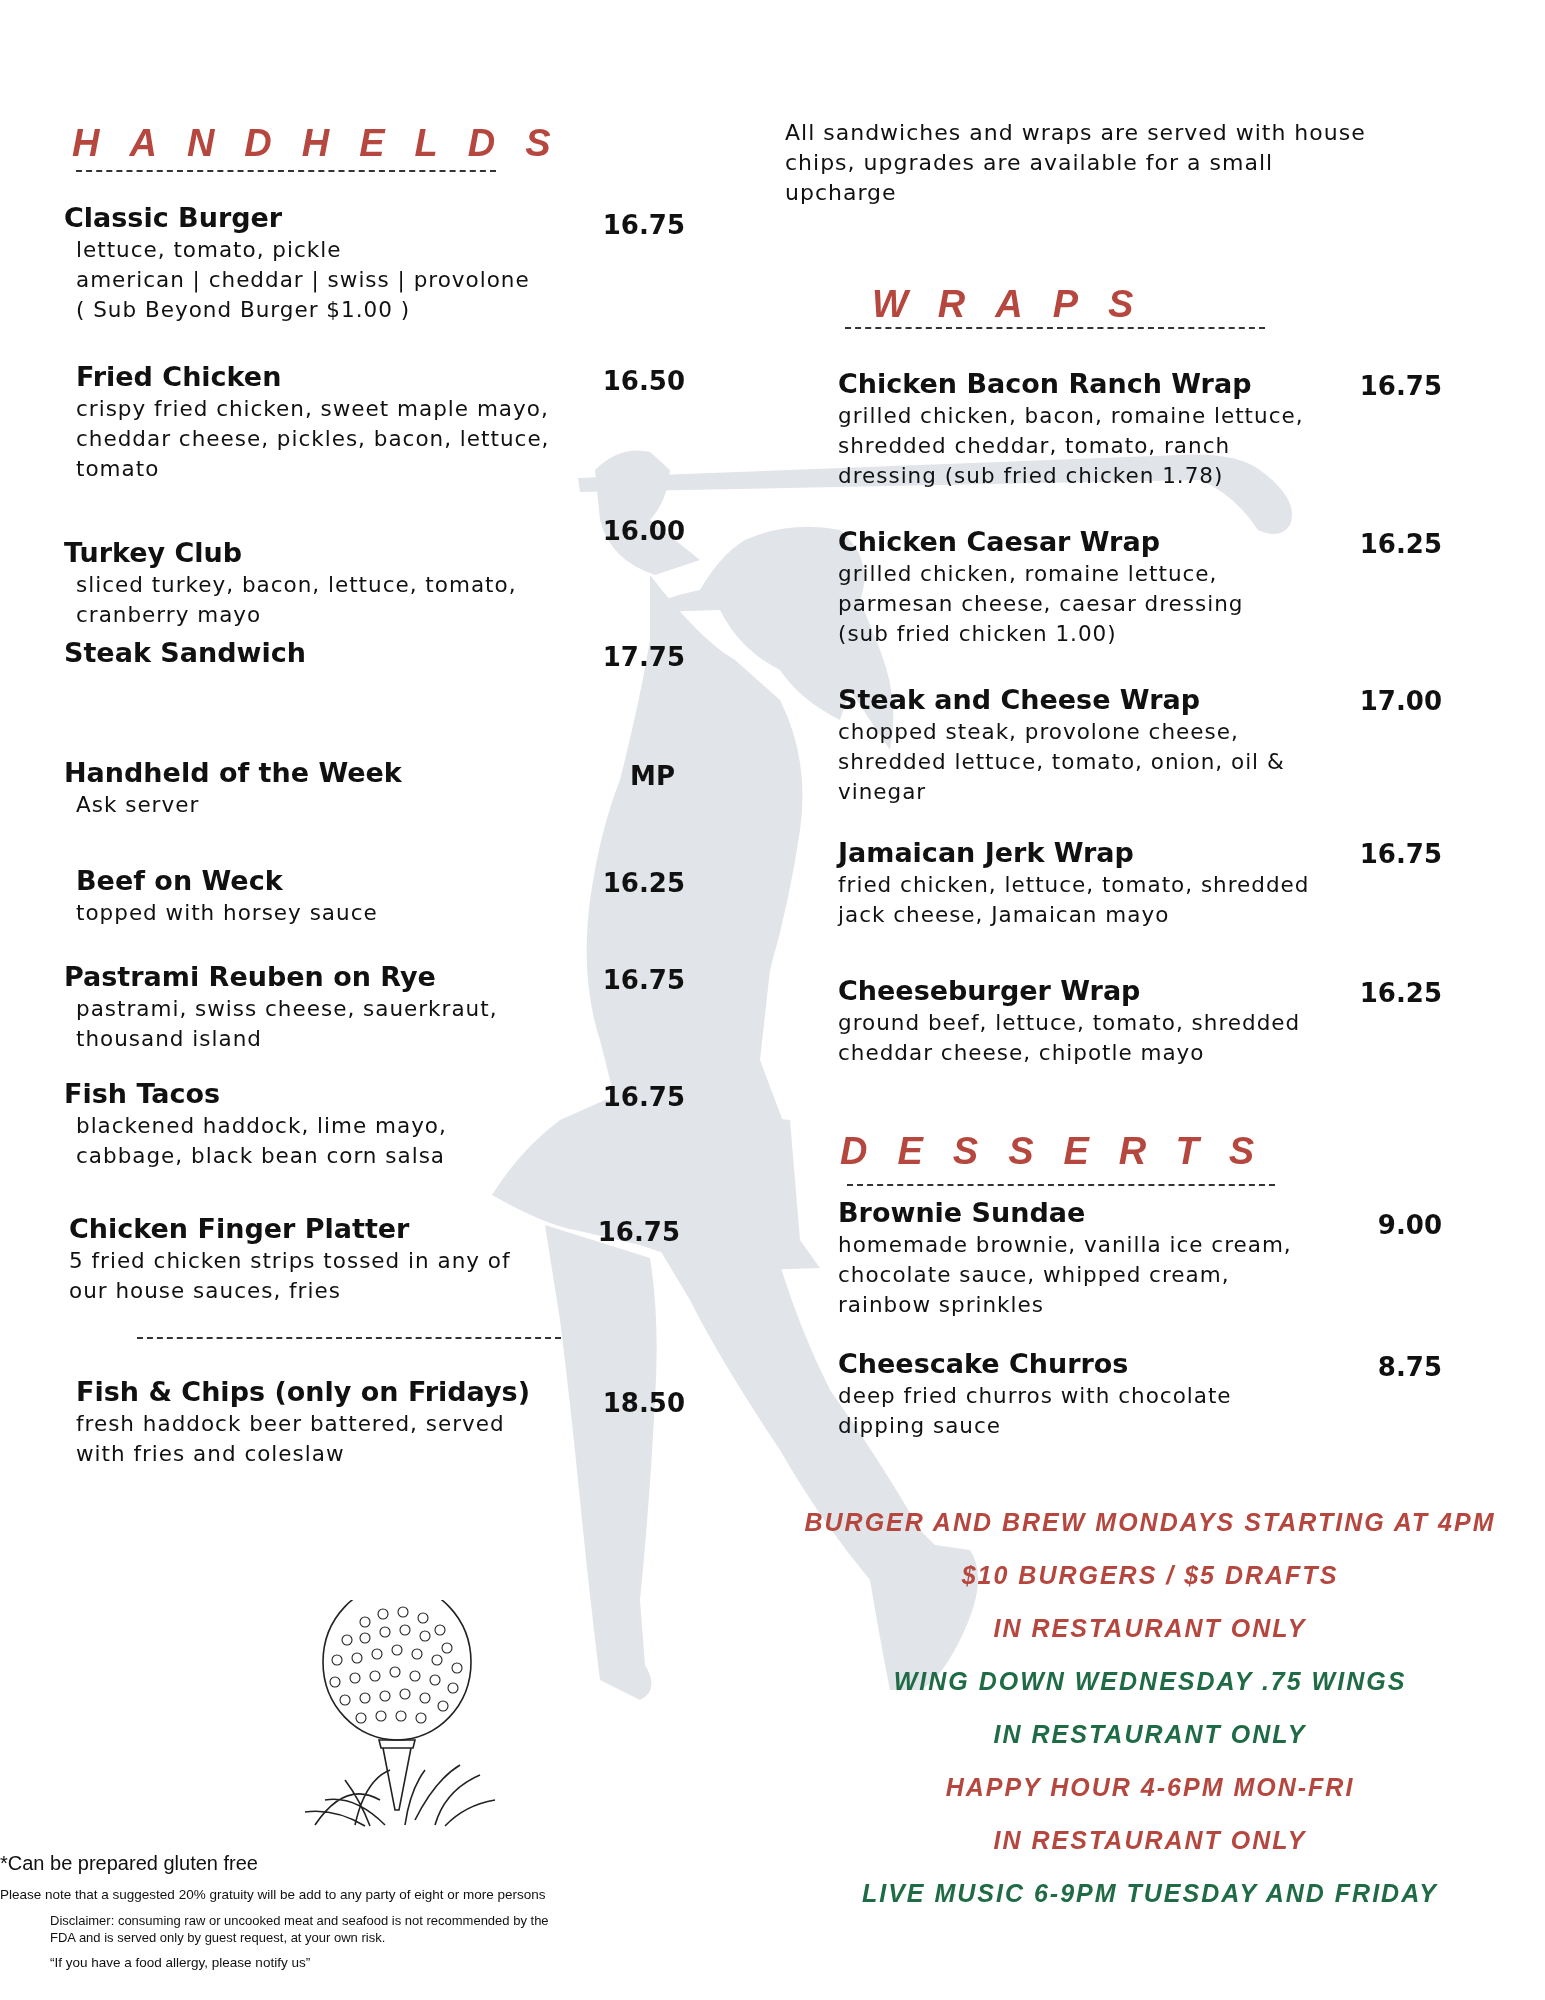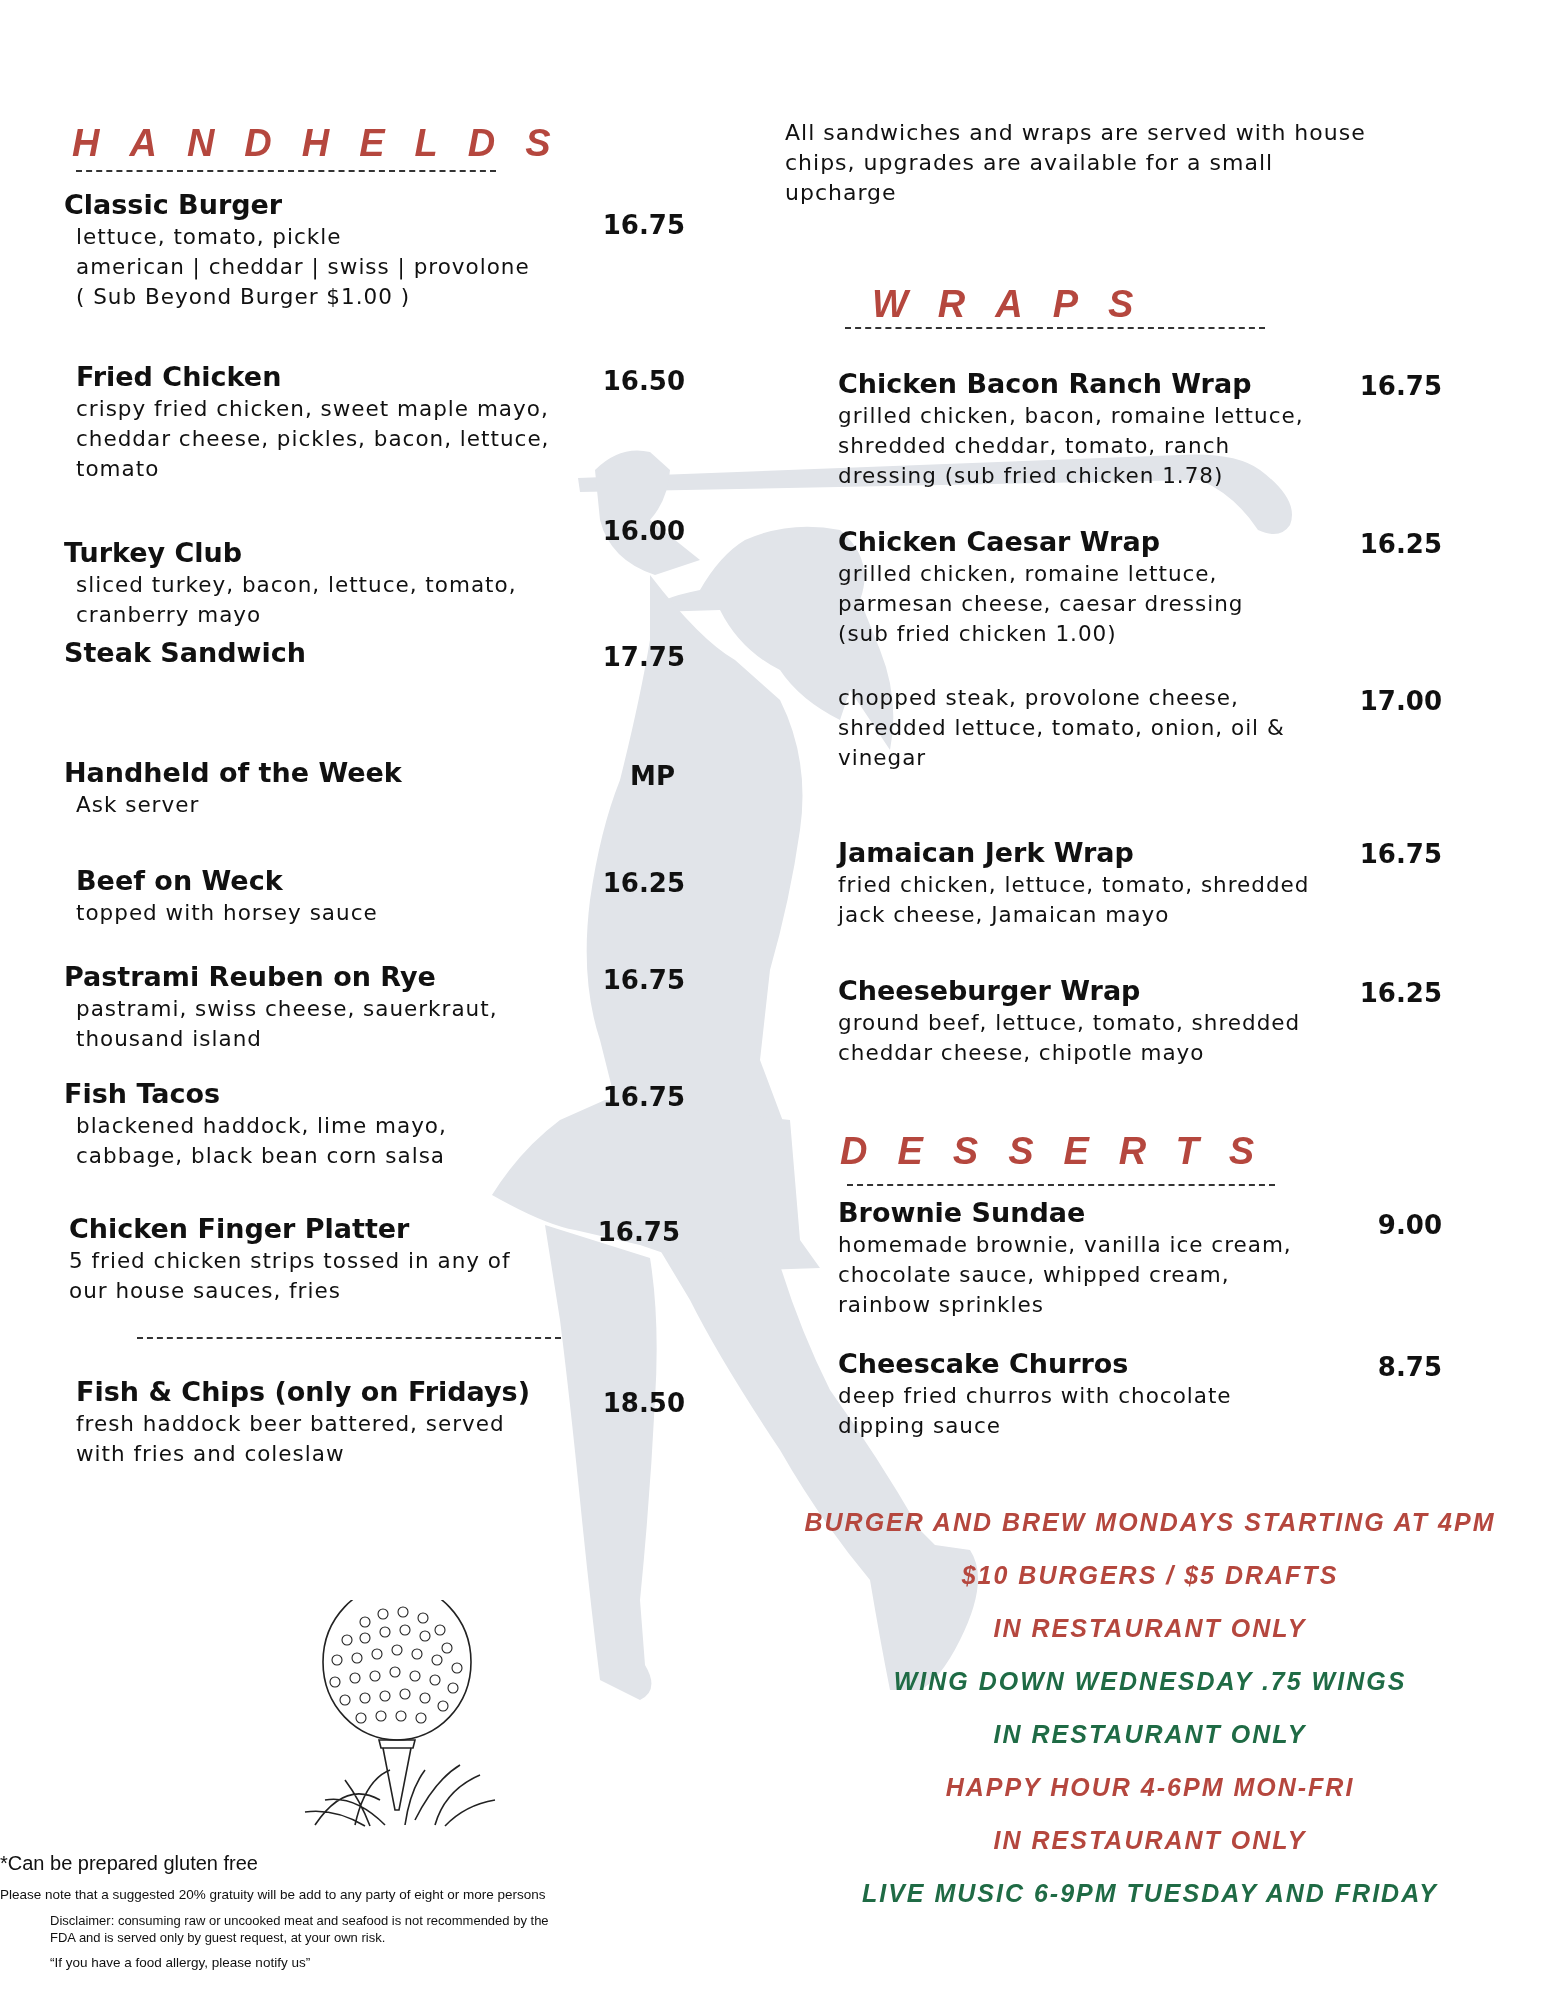--- a/index.html
+++ b/index.html
@@ -48,21 +48,21 @@
   </g>
 </svg>
 
 <div class="intro">All sandwiches and wraps are served with house
 chips, upgrades are available for a small
 upcharge</div>
 
 <div class="heading" style="left:72px; top:122px;">HANDHELDS</div>
 <div class="dash" style="left:76px; top:170px; width:420px;"></div>
 
-<div class="item" style="left:64px; top:188px;">
+<div class="item" style="left:64px; top:201px;">
   <div class="item-name">Classic Burger</div>
   <div class="item-desc">lettuce, tomato, pickle
 american | cheddar | swiss | provolone
 ( Sub Beyond Burger $1.00 )</div>
 </div>
 <div class="price" style="left:565px; top:210px;">16.75</div>
 
 <div class="item" style="left:64px; top:360px;">
   <div class="item-name" style="margin-left:12px;">Fried Chicken</div>
   <div class="item-desc">crispy fried chicken, sweet maple mayo,
@@ -190,20 +190,21 @@
 
 <div class="item" style="left:838px; top:525px;">
   <div class="item-name">Chicken Caesar Wrap</div>
   <div class="item-desc flush">grilled  chicken, romaine lettuce,
 parmesan cheese, caesar dressing
 (sub fried chicken 1.00)</div>
 </div>
 <div class="price" style="left:1322px; top:529px;">16.25</div>
 
 <div class="item" style="left:838px; top:683px;">
+  <div class="item-name">Steak and Cheese Wrap</div>
   <div class="item-desc flush">chopped steak, provolone cheese,
 shredded lettuce, tomato, onion, oil &amp;
 vinegar</div>
 </div>
 <div class="price" style="left:1322px; top:686px;">17.00</div>
 
 <div class="item" style="left:838px; top:836px;">
   <div class="item-name">Jamaican Jerk Wrap</div>
   <div class="item-desc flush">fried chicken, lettuce, tomato, shredded
 jack cheese, Jamaican mayo</div>

